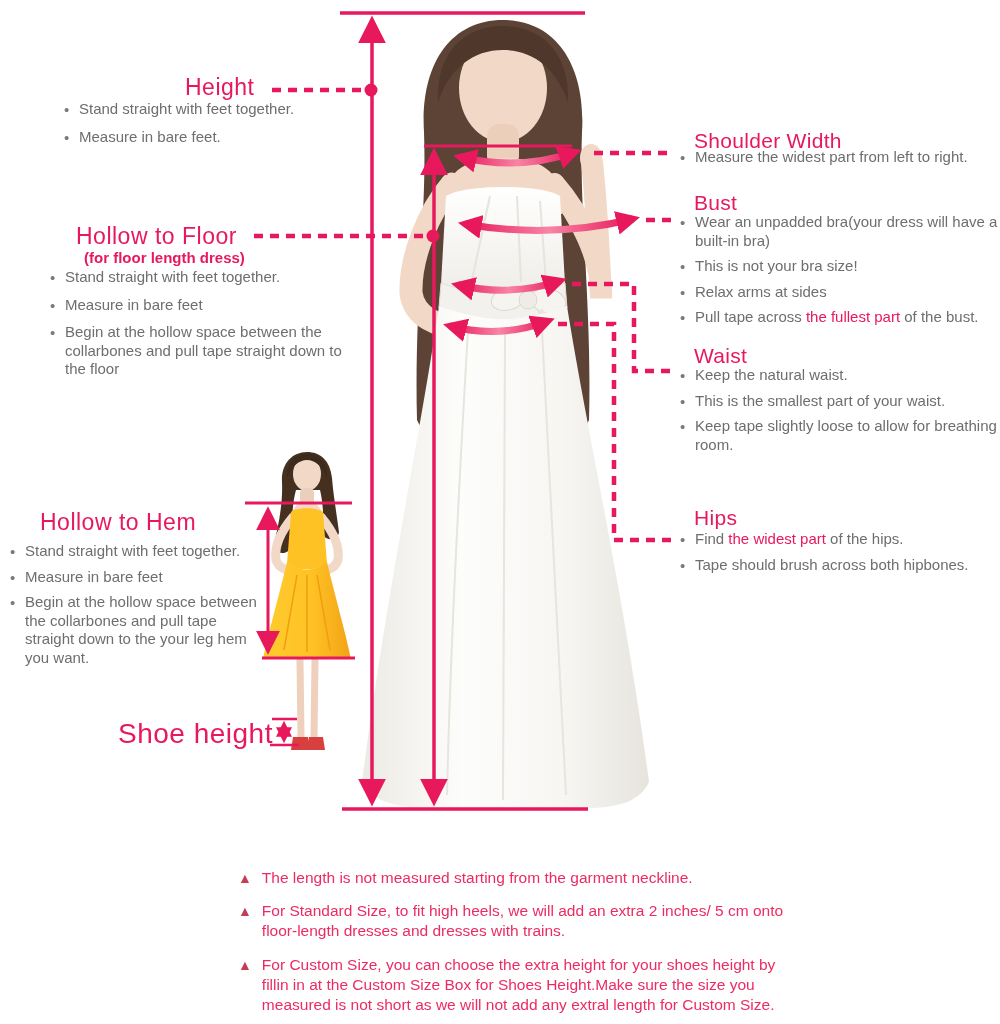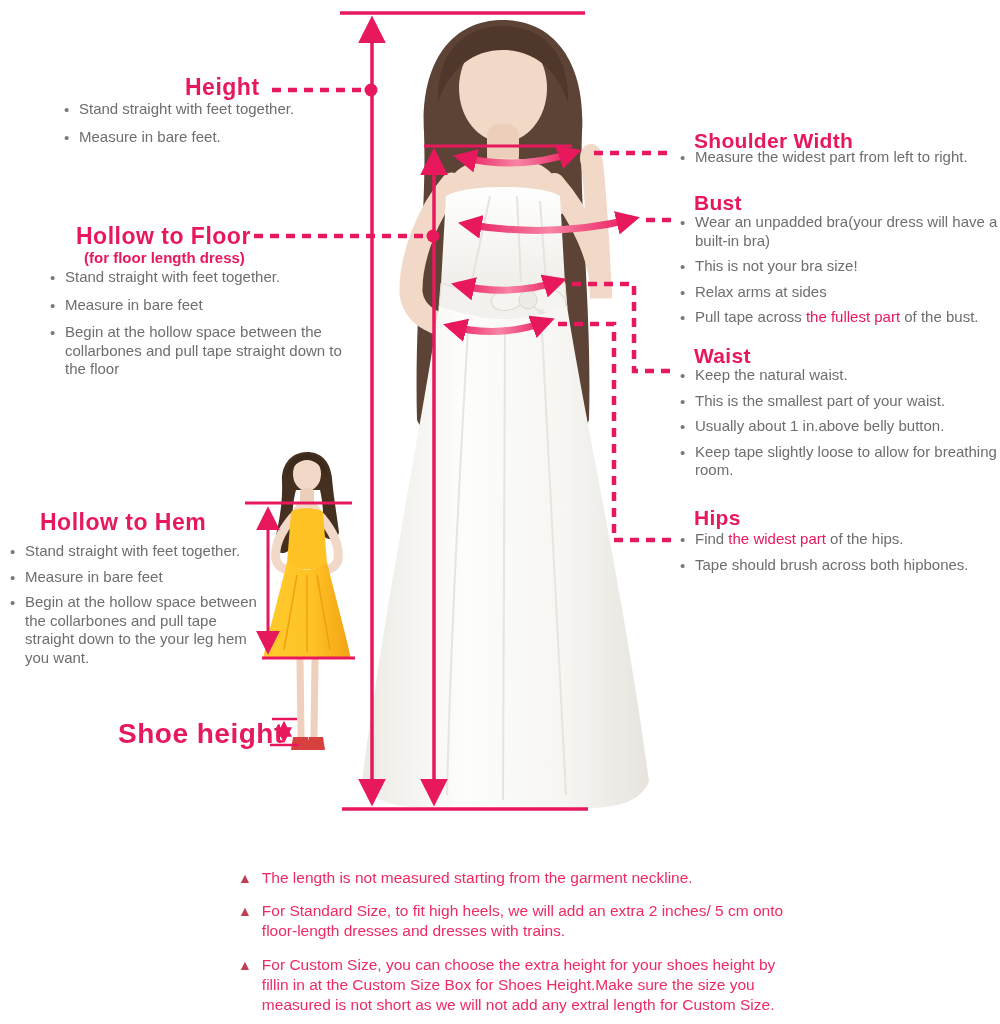--- a/index.html
+++ b/index.html
@@ -11,21 +11,21 @@
     --shoe_red:#d8403f;
   }
   *{margin:0;padding:0;box-sizing:border-box}
   html,body{background:#fff}
   body{
     width:1000px;height:1024px;position:relative;overflow:hidden;
     font-family:"Liberation Sans",sans-serif;
   }
   .overlay-svg{position:absolute;left:0;top:0;width:1000px;height:1024px;pointer-events:none}
   .sec-title{
-    position:absolute;color:var(--accent);font-weight:bold;font-size:23px;
+    position:absolute;color:var(--accent);font-weight:normal;font-size:23px;
     letter-spacing:.5px;white-space:nowrap;line-height:1.05;
   }
   .sec-title.small{font-size:21px;letter-spacing:.3px}
   .sec-sub{
     position:absolute;color:var(--accent);font-weight:bold;font-size:15px;white-space:nowrap;
   }
   ul.instr{position:absolute;list-style:none;color:var(--body_text);font-size:15px}
   ul.instr li{position:relative;padding-left:17px;line-height:1.24;margin-bottom:9px}
   ul.instr li::before{content:"\2022";position:absolute;left:2px;top:1px;font-size:15px;color:#7a7a7c}
   ul.instr.tight li{margin-bottom:7px}
@@ -185,21 +185,20 @@
     <li>Wear an unpadded bra(your dress will have a built-in bra)</li>
     <li>This is not your bra size!</li>
     <li>Relax arms at sides</li>
     <li><span>Pull tape across </span><span class="hl">the fullest part</span><span> of the bust.</span></li>
   </ul>
 
 <div class="sec-title small" style="left:694px;top:345px">Waist</div>
 <ul class="instr tight" style="left:678px;top:366px;width:320px">
     <li>Keep the natural waist.</li>
     <li>This is the smallest part of your waist.</li>
-    <li>Usually about 1 in.above belly button.</li>
     <li>Keep tape slightly loose to allow for breathing room.</li>
   </ul>
 
 <div class="sec-title small" style="left:694px;top:507px">Hips</div>
 <ul class="instr tight" style="left:678px;top:530px;width:322px">
     <li><span>Find </span><span class="hl">the widest part</span><span> of the hips.</span></li>
     <li>Tape should brush across both hipbones.</li>
   </ul>
 
 <div class="notes">

